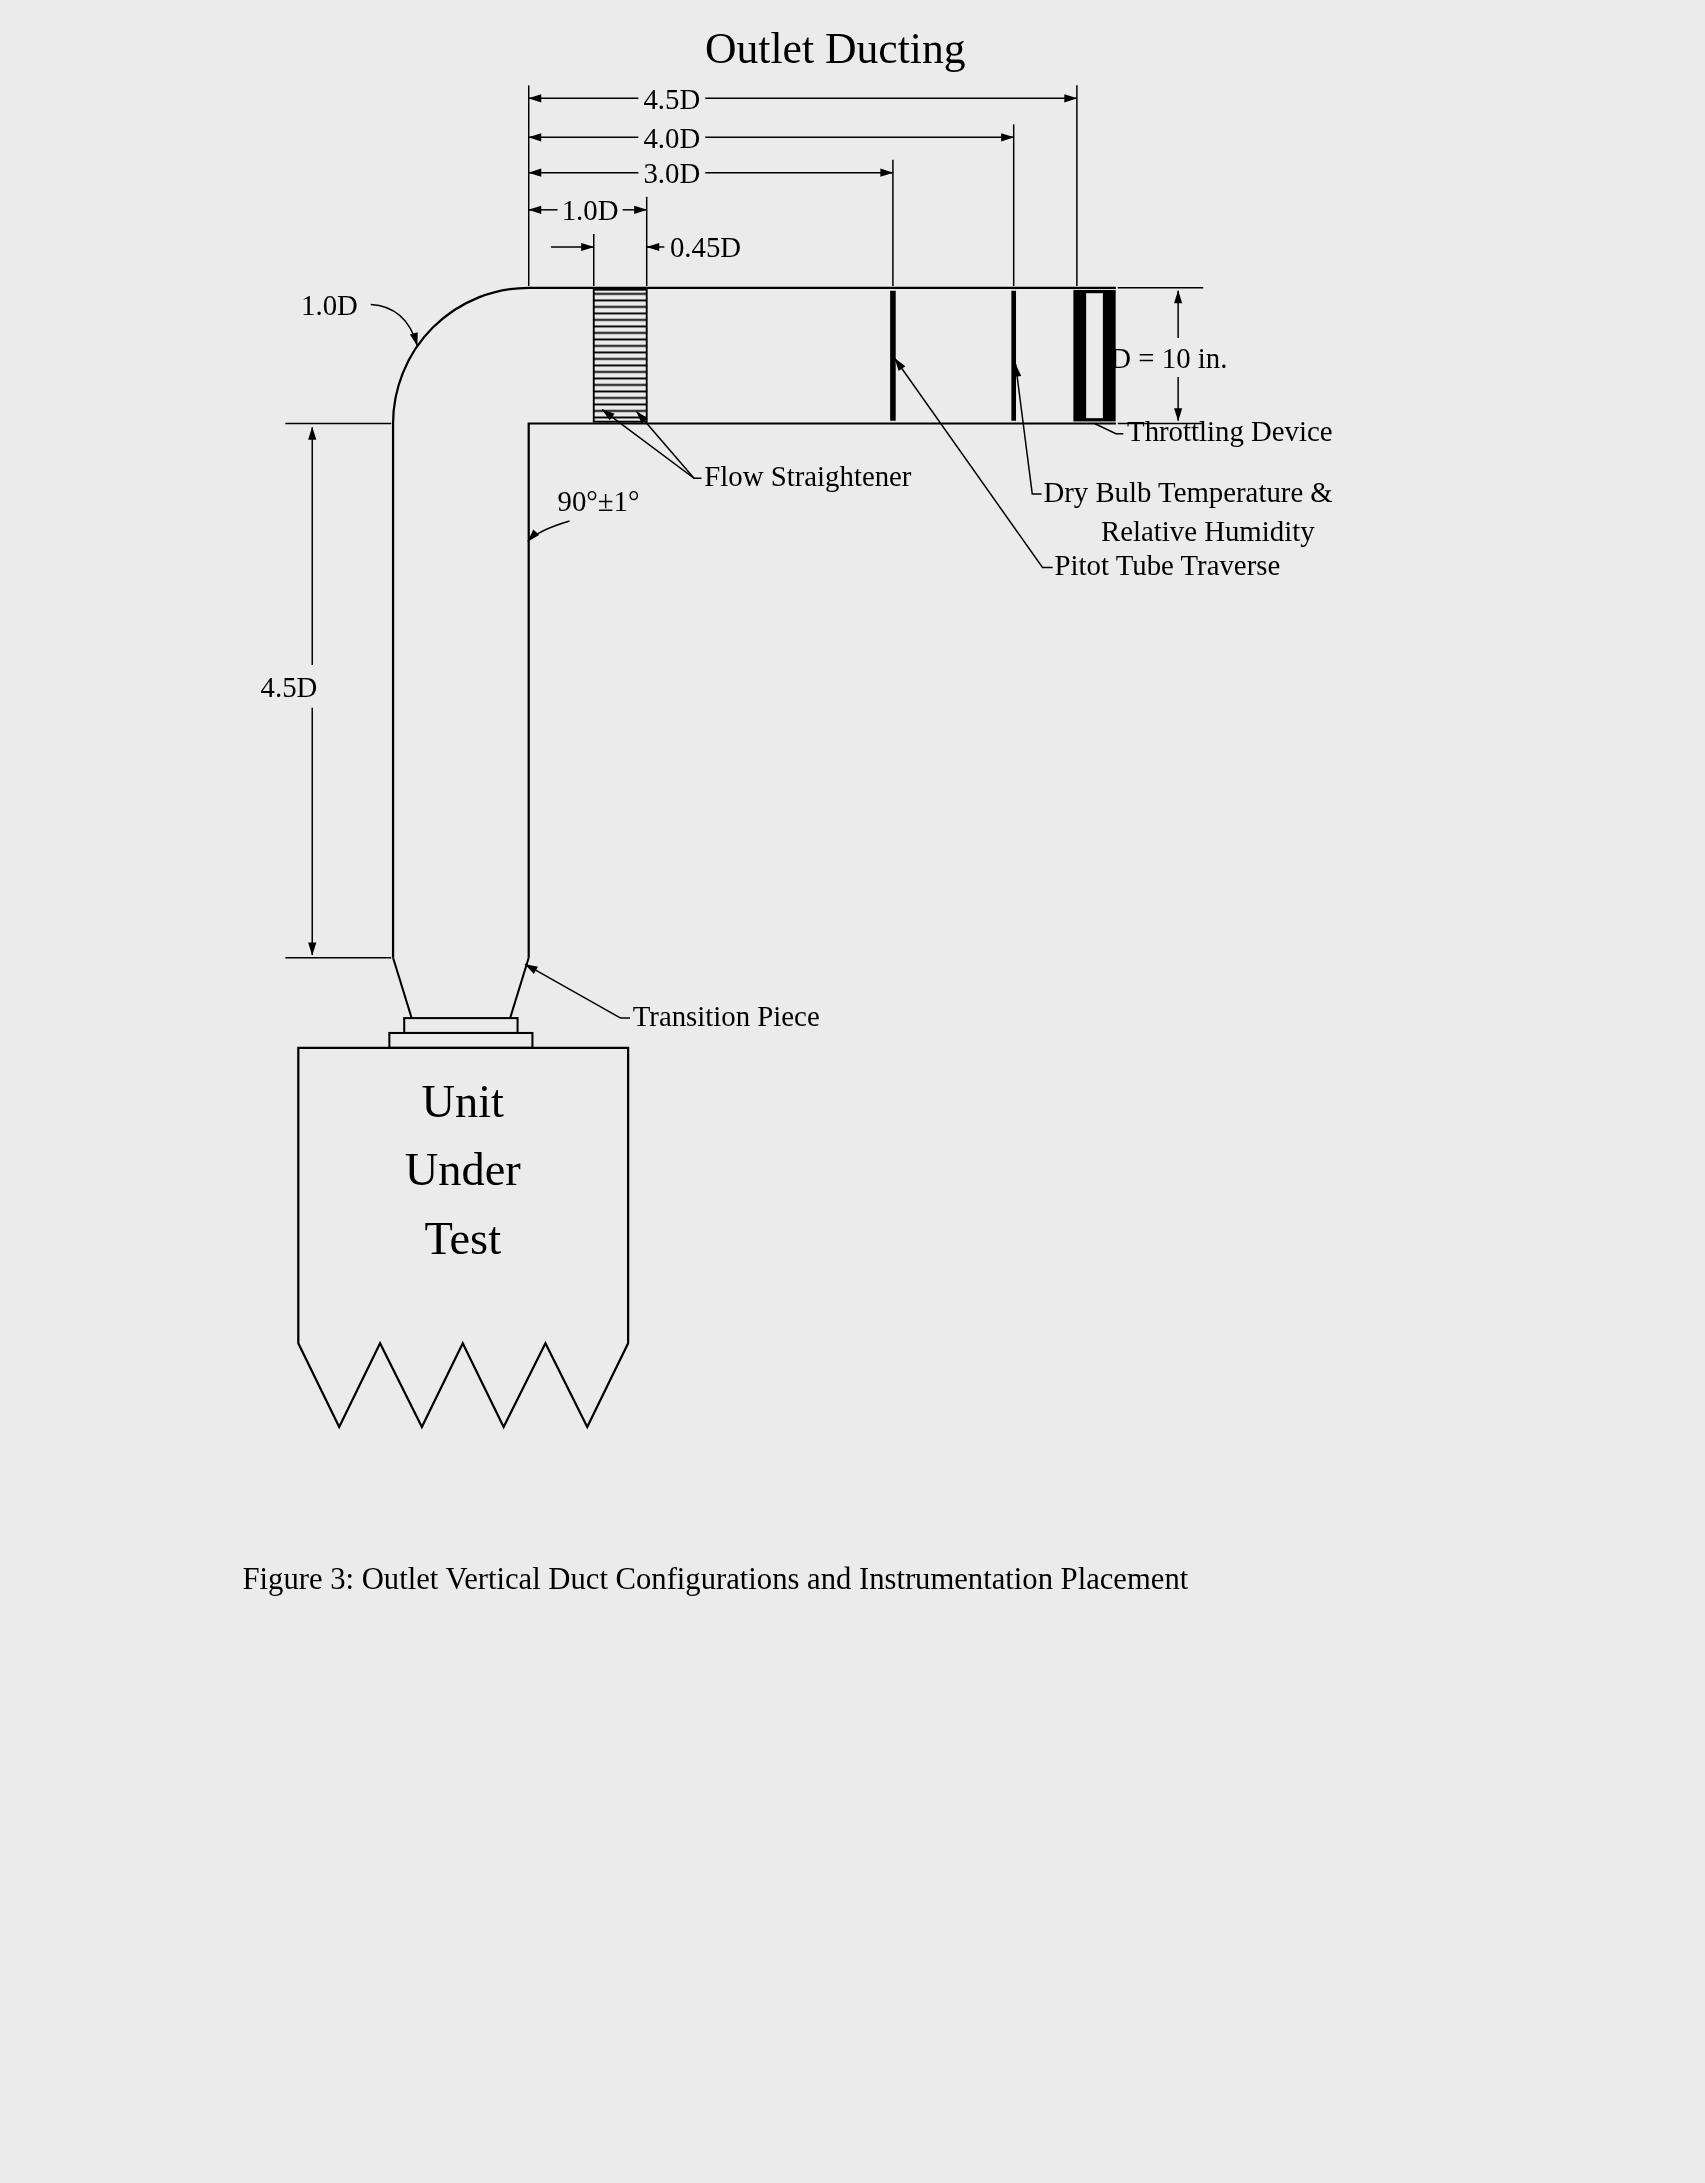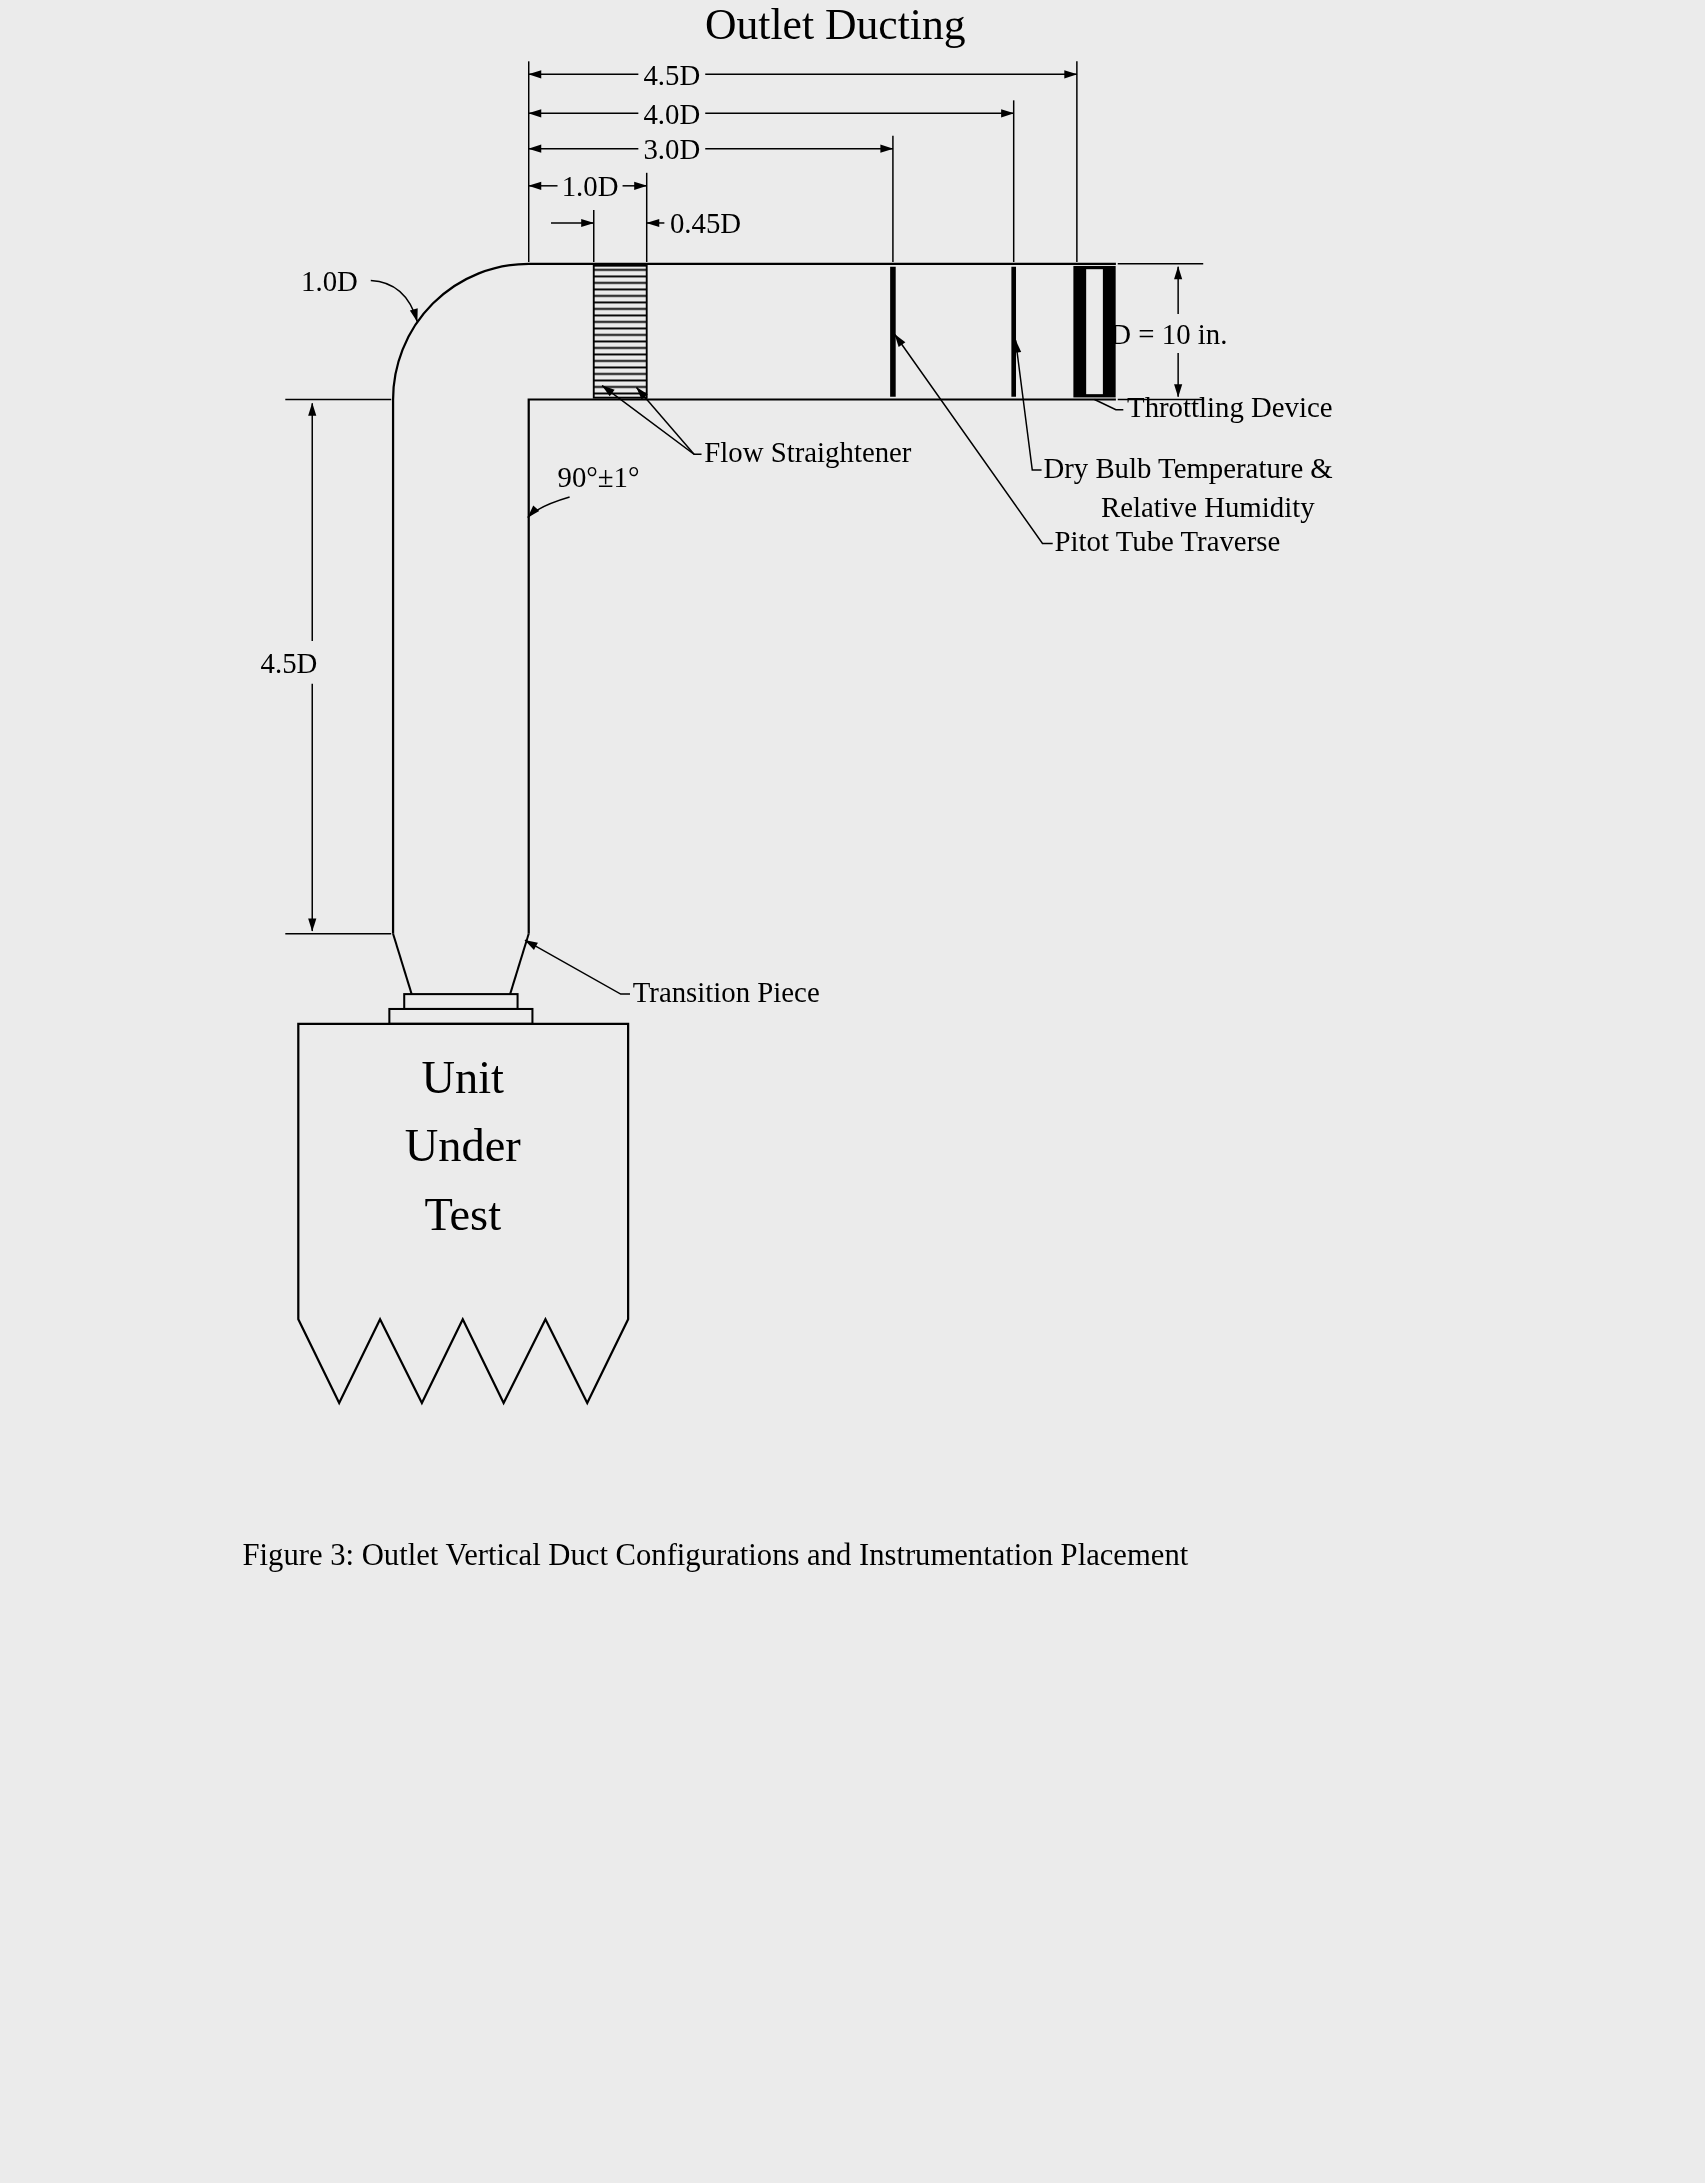--- a/index.html
+++ b/index.html
@@ -1,17 +1,17 @@
 <!DOCTYPE html>
 <html style="--bg: #ebebeb; --ink: #000000;font-size:10.2px"><head>
 <meta charset="utf-8">
 <style>
   :root { --bg:#ebebeb; --ink:#000000; }
   html,body { margin:0; padding:0; background:var(--bg); }
-  .page { width:1705px; height:1585px; background:var(--bg); }
+  .page { width:1705px; height:1585px; background:var(--bg);margin-top:24px; }
   svg { display:block; width:100%; height:100%; color:var(--ink); }
   text { fill:var(--ink); font-family:"Liberation Serif", serif; }
   .t-title   { font-size:47px; }
   .t-dim     { font-size:31px; }
   .t-label   { font-size:31px; }
   .t-unit    { font-size:50px; }
   .t-caption { font-size:33px; }
 </style>
 </head>
 <body>

